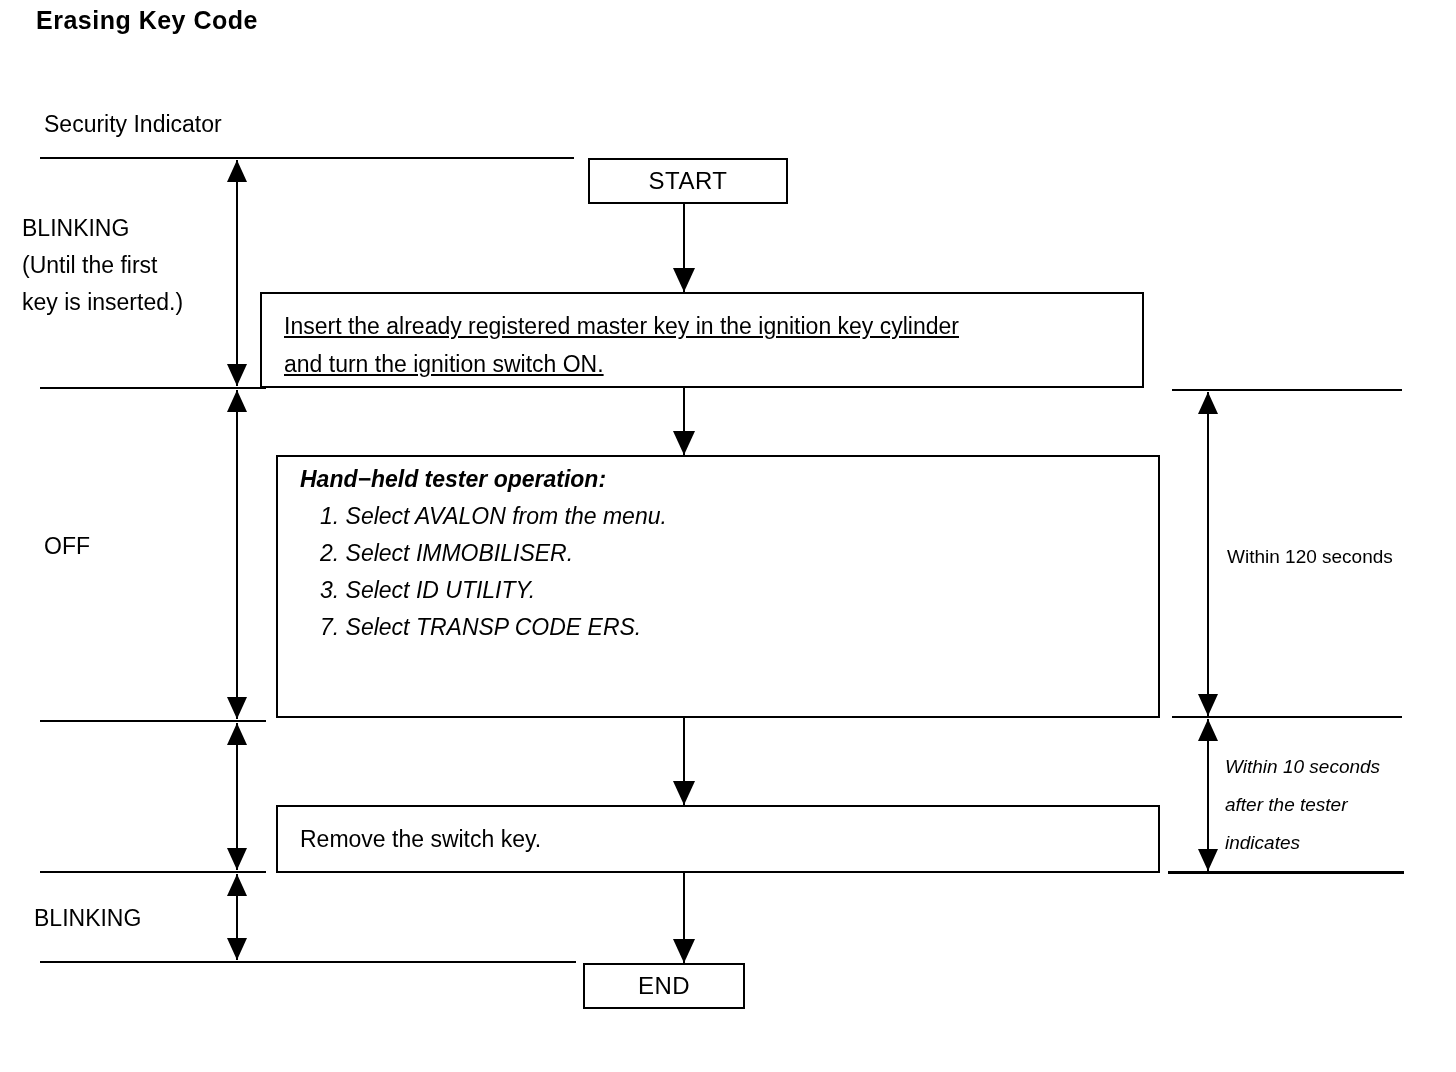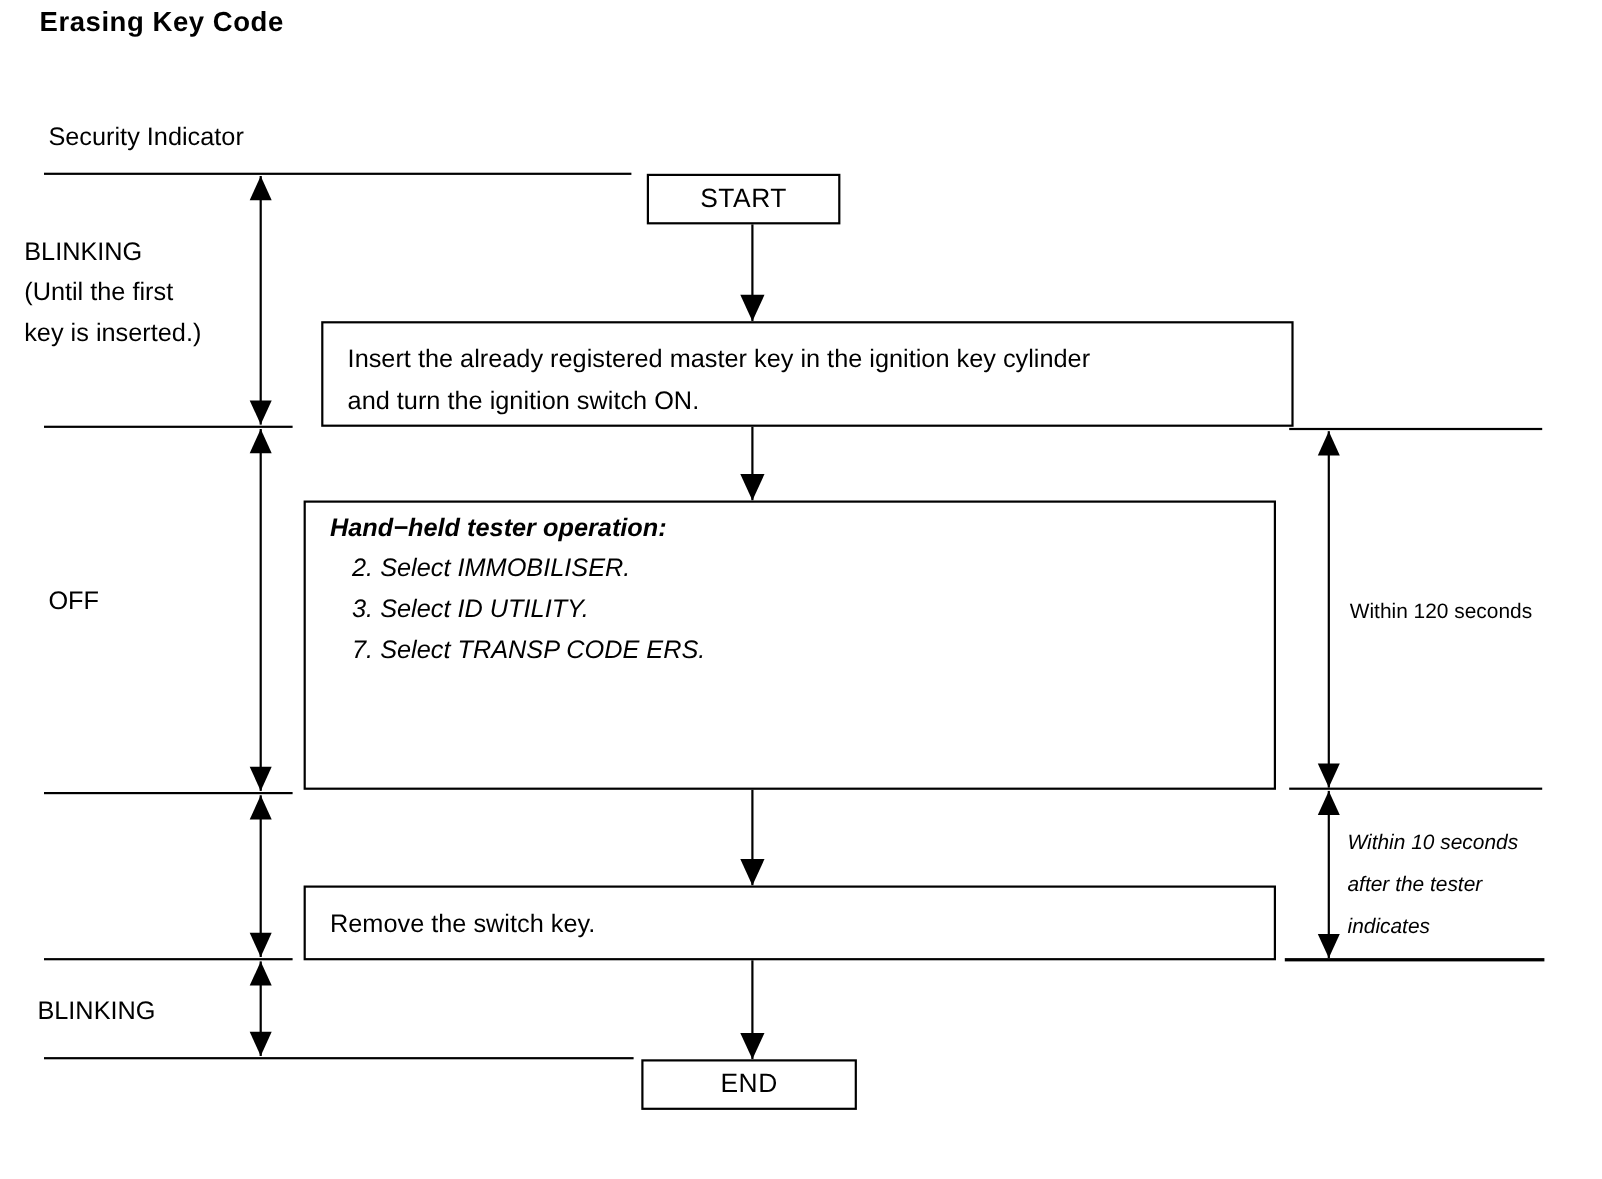--- a/index.html
+++ b/index.html
@@ -155,61 +155,62 @@
     <div class="ah ah-up"></div>
     <div class="ah ah-down"></div>
   </div>
 
   <div class="lbl" style="left:22px; top:210px; width:200px;">BLINKING
 (Until the first
 key is inserted.)</div>
   <div class="lbl" style="left:44px; top:528px;">OFF</div>
   <div class="lbl" style="left:34px; top:900px;">BLINKING</div>
 
-  <div class="box node" style="left:588px; top:158px; width:176px; height:46px;">
+  <div class="box node" style="left:588px; top:158px; width:200px; height:46px;">
     <span>START</span>
   </div>
 
   <div class="varrow" style="left:673px; top:204px; height:88px;">
     <div class="vline"></div>
     <div class="ah ah-down"></div>
   </div>
 
-  <div class="box box-insert" style="left:292px; top:292px; width:884px; height:96px;">
+  <div class="box box-insert" style="left:260px; top:292px; width:884px; height:96px;text-decoration:underline;">
     <div class="process-text">Insert the already registered master key in the ignition key cylinder
 and turn the ignition switch ON.</div>
   </div>
 
   <div class="varrow" style="left:673px; top:388px; height:67px;">
     <div class="vline"></div>
     <div class="ah ah-down"></div>
   </div>
 
   <div class="box box-tester" style="left:276px; top:455px; width:884px; height:263px;">
     <div class="tester-heading">Hand−held tester operation:</div>
+    <div class="tester-item">1. Select AVALON from the menu.</div>
     <div class="tester-item">2. Select IMMOBILISER.</div>
     <div class="tester-item">3. Select ID UTILITY.</div>
     <div class="tester-item">7. Select TRANSP CODE ERS.</div>
   </div>
 
   <div class="varrow" style="left:673px; top:718px; height:87px;">
     <div class="vline"></div>
     <div class="ah ah-down"></div>
   </div>
 
   <div class="box box-remove" style="left:276px; top:805px; width:884px; height:68px;">
     <div class="process-text">Remove the switch key.</div>
   </div>
 
   <div class="varrow" style="left:673px; top:873px; height:90px;">
     <div class="vline"></div>
     <div class="ah ah-down"></div>
   </div>
 
-  <div class="box node" style="left:583px; top:963px; width:196px; height:46px;">
+  <div class="box node" style="left:583px; top:963px; width:162px; height:46px;">
     <span>END</span>
   </div>
 
   <div class="hline" style="left:1172px; top:389px; width:230px;"></div>
   <div class="hline" style="left:1172px; top:716px; width:230px;"></div>
   <div class="hline" style="left:1168px; top:871px; width:236px; height:3px;"></div>
 
   <div class="varrow slim" style="left:1198px; top:392px; height:324px;">
     <div class="vline"></div>
     <div class="ah ah-up"></div>

